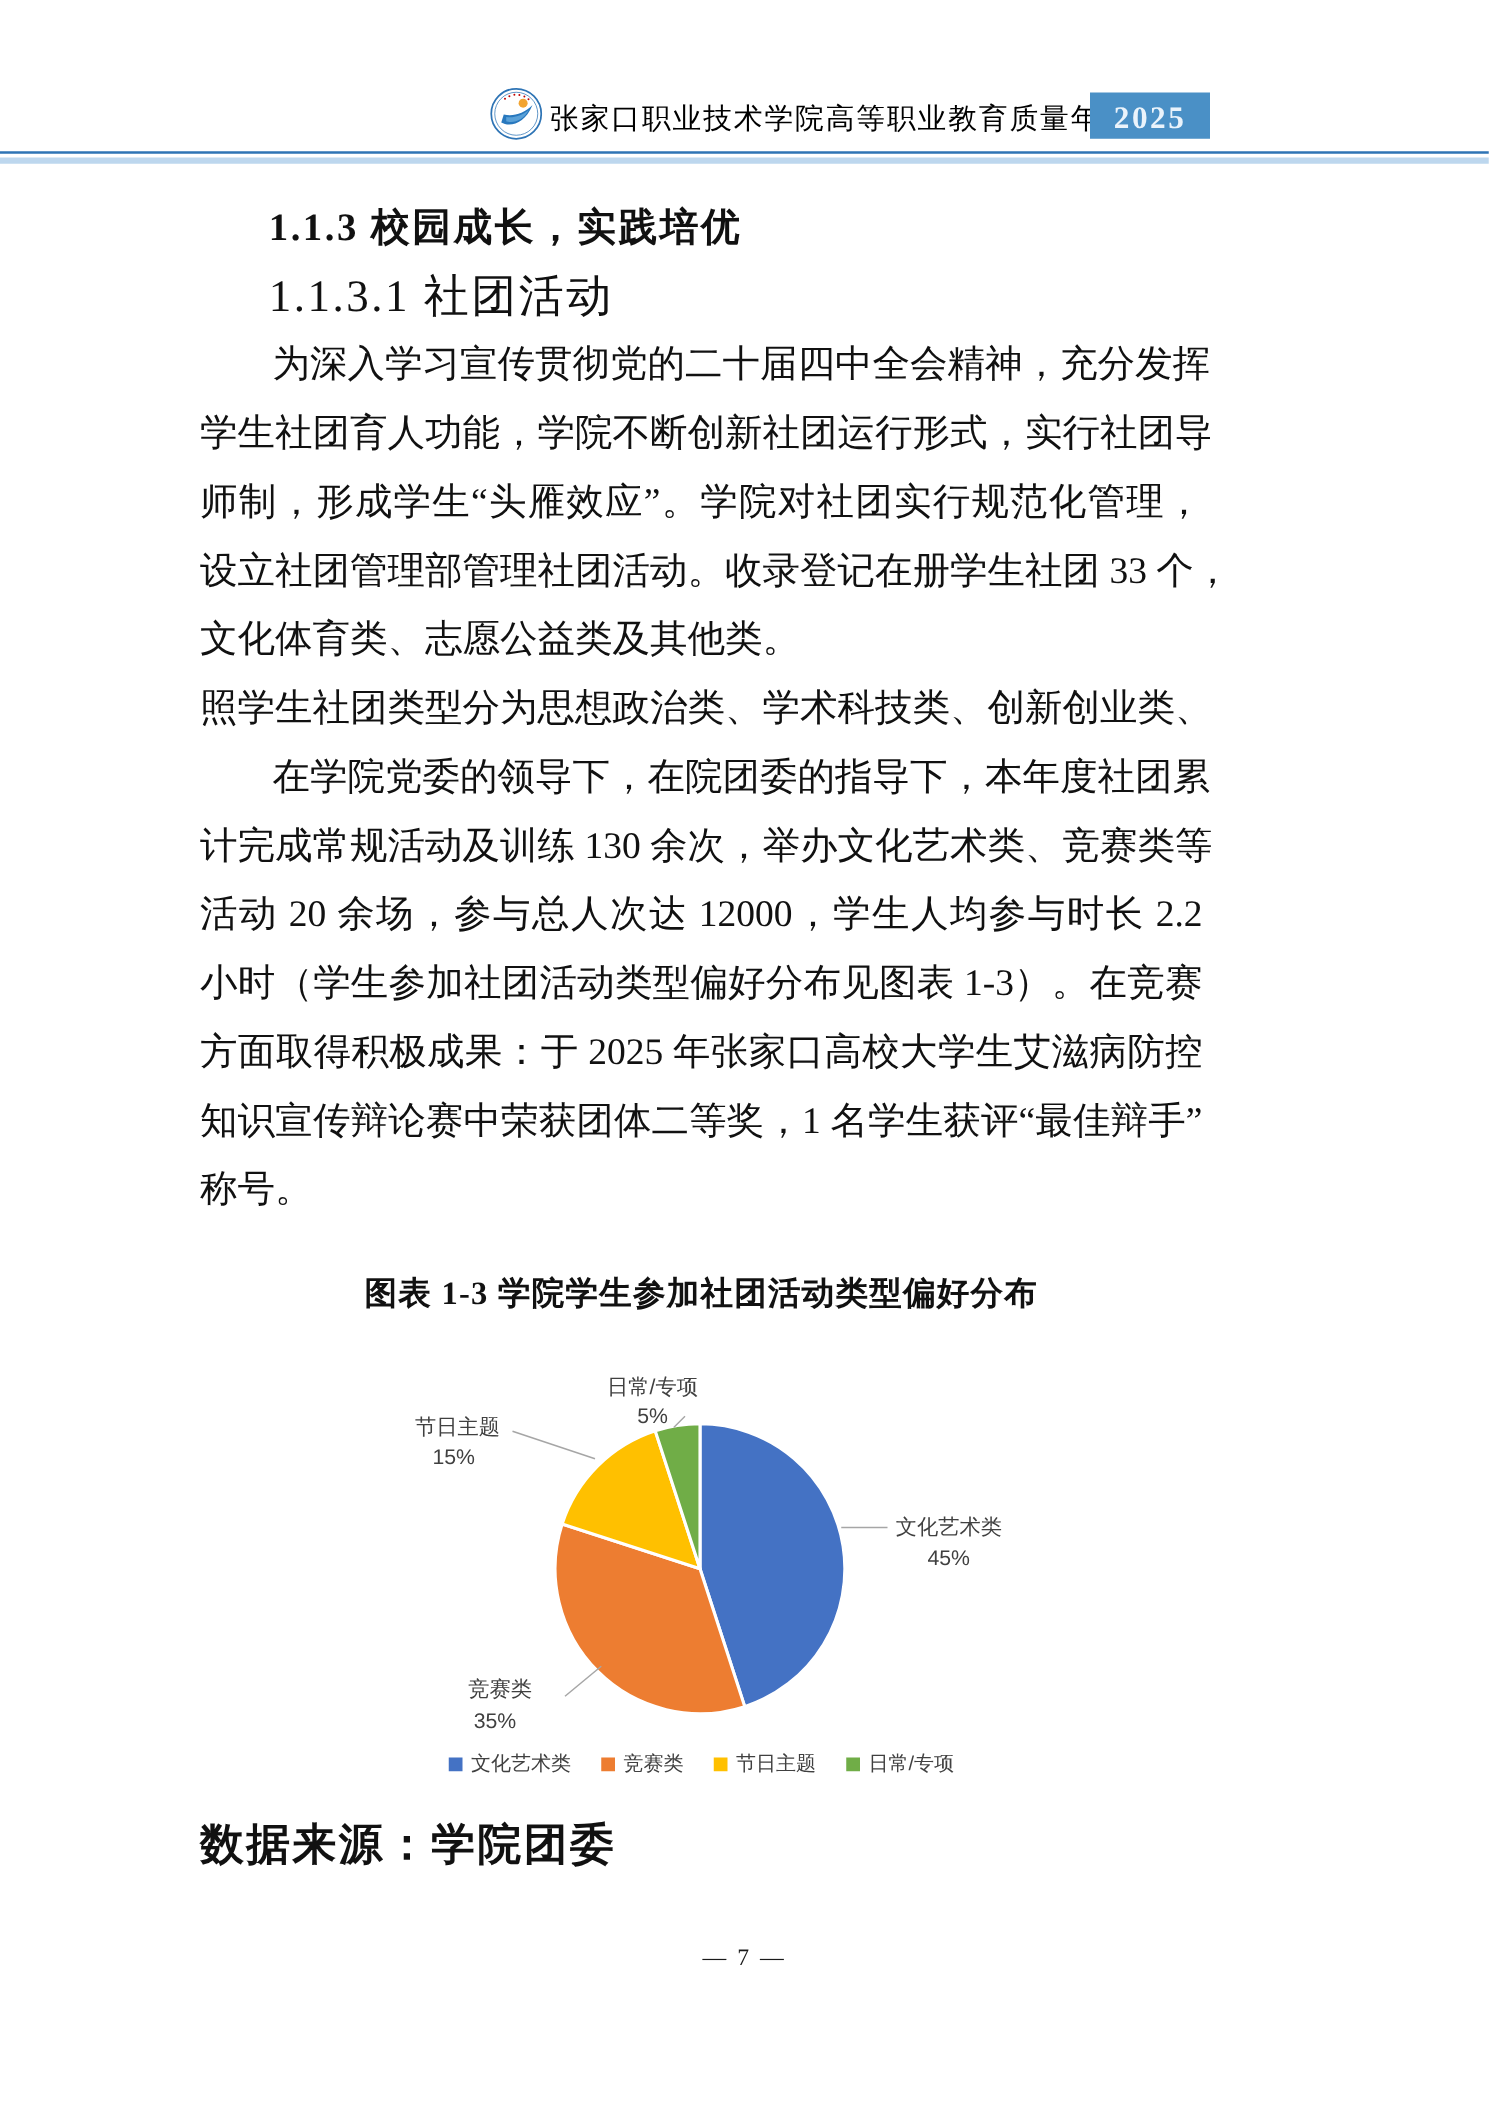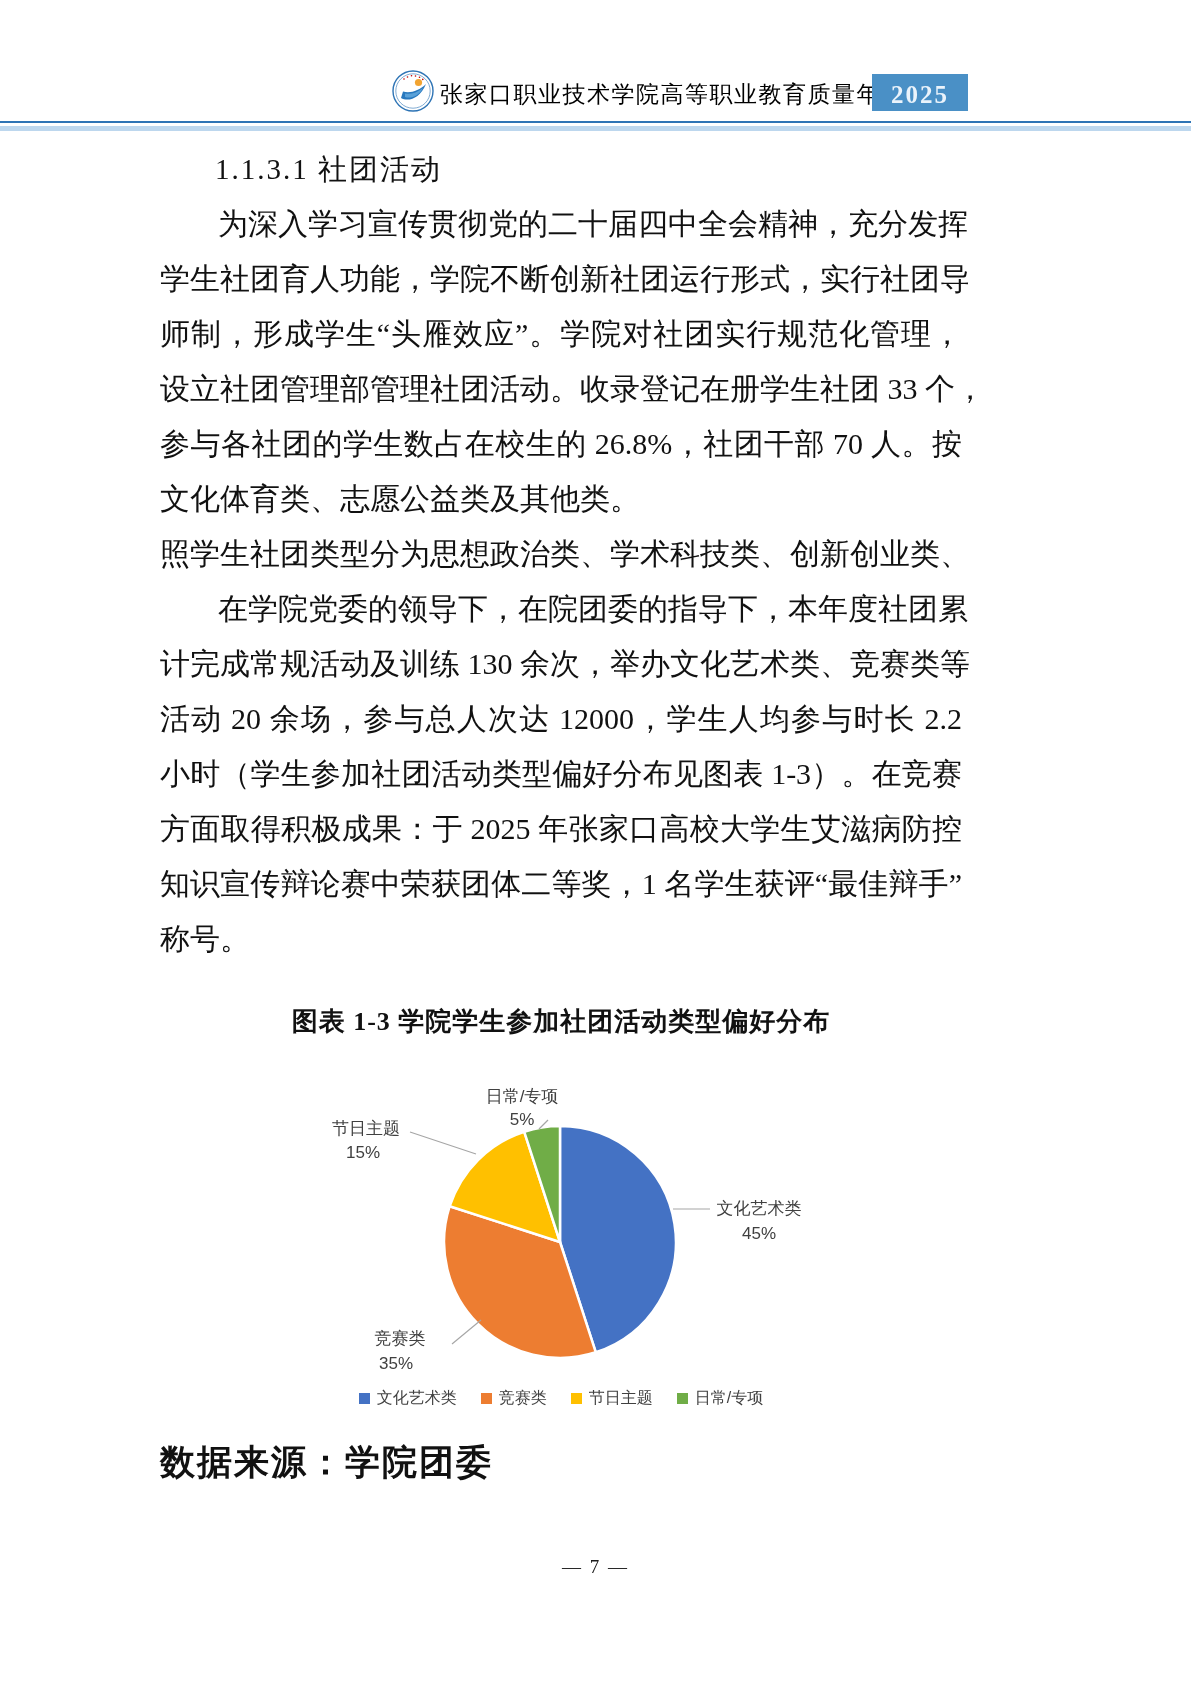--- a/index.html
+++ b/index.html
@@ -23,21 +23,21 @@
   }
   .hr1 { position:absolute; left:0; right:0; top:121px; height:2px; background:#2E74B5; }
   .hr2 { position:absolute; left:0; right:0; top:126px; height:5px; background:#BDD7EE; }
   
   .content { position:absolute; left:160px; top:136px; width:802px; }
   .h1 {
     margin:24px 0 0 0; padding-left:55px; font-size:31px; font-weight:bold;
     line-height:44px; letter-spacing:2px;
   }
   .h2 {
-    margin:12px 0 6px 0; padding-left:55px; font-size:29px; font-weight:normal;
+    margin:12px 0 6px 0; padding-left:55px; font-size:36px; font-weight:normal;
     line-height:42px; letter-spacing:2px;
   }
   .para { margin:0; }
   .bline {
     font-size:30px; line-height:55px; height:55px; white-space:nowrap;
     text-align:justify; text-align-last:justify; overflow:visible;
   }
   .bline.indent { text-indent:58px; }
   .bline.last { text-align-last:left; }
   
@@ -80,28 +80,28 @@
     <circle cx="27.5" cy="7.2" r="0.8" fill="#C00000"></circle>
       <circle cx="30.8" cy="9.4" r="0.8" fill="#C00000"></circle>
   </svg>
   <div class="header-title">张家口职业技术学院高等职业教育质量年度报告</div>
   <div class="year-badge">2025</div>
   <div class="hr1"></div>
   <div class="hr2"></div>
 </div>
 
 <div class="content">
+  <div class="h1">1.1.3 校园成长，实践培优</div>
   <div class="h2">1.1.3.1 社团活动</div>
 
   <div class="para">
     <div class="bline indent">为深入学习宣传贯彻党的二十届四中全会精神，充分发挥</div>
     <div class="bline">学生社团育人功能，学院不断创新社团运行形式，实行社团导</div>
     <div class="bline">师制，形成学生“头雁效应”。学院对社团实行规范化管理，</div>
     <div class="bline">设立社团管理部管理社团活动。收录登记在册学生社团 33 个，</div>
-    <div class="bline">参与各社团的学生数占在校生的 26.8%，社团干部 70 人。按</div>
     <div class="bline last">文化体育类、志愿公益类及其他类。</div>
     <div class="bline">照学生社团类型分为思想政治类、学术科技类、创新创业类、</div>
   </div>
 
   <div class="para">
     <div class="bline indent">在学院党委的领导下，在院团委的指导下，本年度社团累</div>
     <div class="bline">计完成常规活动及训练 130 余次，举办文化艺术类、竞赛类等</div>
     <div class="bline">活动 20 余场，参与总人次达 12000，学生人均参与时长 2.2</div>
     <div class="bline">小时（学生参加社团活动类型偏好分布见图表 1-3）。在竞赛</div>
     <div class="bline">方面取得积极成果：于 2025 年张家口高校大学生艾滋病防控</div>

